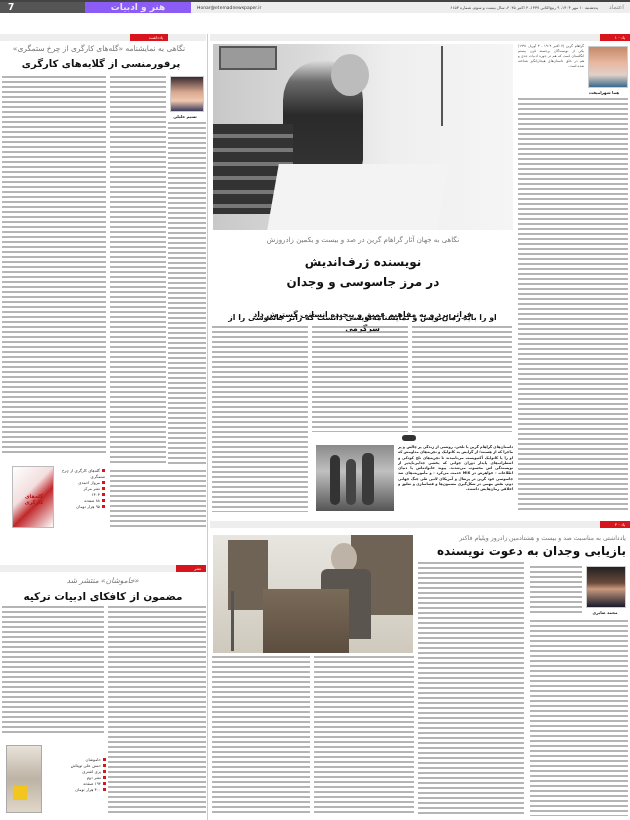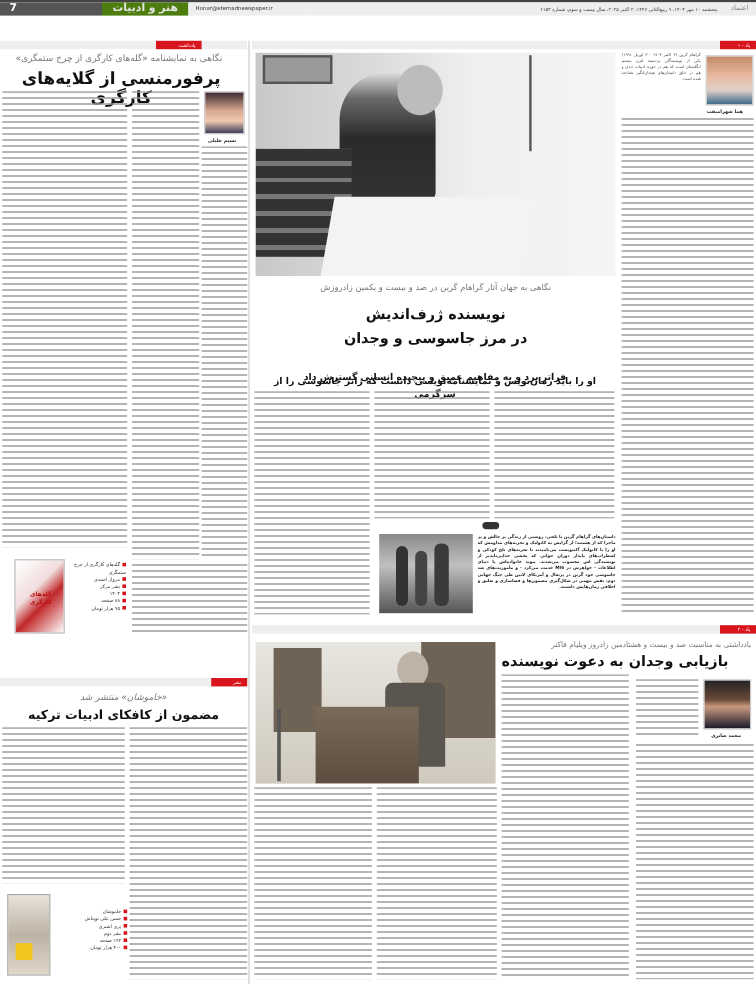--- a/index.html
+++ b/index.html
@@ -1,21 +1,21 @@
 <!DOCTYPE html>
 <html><head>
 <meta charset="utf-8">
 <style>
   * { box-sizing: border-box; margin: 0; padding: 0; }
   body { width: 630px; height: 820px; background: #ffffff; font-family: "DejaVu Sans", sans-serif; overflow: hidden; position: relative; color: #222; }
   .abs { position: absolute; }
   
   .hdr { left: 0; top: 0; width: 630px; height: 13px; border-top: 2px solid #444; display: flex; }
   .hdr-pgnum { width: 85px; height: 11px; background: #555; color: #fff; font-size: 9px; font-weight: bold; padding-left: 8px; line-height: 11px; }
-  .hdr-section { width: 72px; height: 11px; background: #4d7c0f; color: #e5e5e5; font-size: 9px; font-weight: bold; text-align: center; line-height: 11px; direction: rtl; }
+  .hdr-section { width: 106px; height: 11px; background: #8b5cf6; color: #e5e5e5; font-size: 9px; font-weight: bold; text-align: center; line-height: 11px; direction: rtl; }
   .hdr-email { width: 100px; font-size: 4.5px; line-height: 11px; padding-left: 6px; color: #333; background: #eee; }
   .hdr-date { flex: 1; font-size: 4px; line-height: 11px; text-align: right; padding-right: 32px; color: #444; background: #eee; direction: rtl; }
   .hdr-logo { position: absolute; right: 6px; top: 1px; font-size: 6px; color: #888; }
   .tagbar { height: 7px; background: #eee; }
   .tag { background: #d8141c; color: #fff; font-size: 4px; line-height: 7px; padding: 0 5px; direction: rtl; }
   .col { direction: rtl; text-align: justify; font-size: 3.4px; line-height: 5px; color: #444; overflow: hidden; }
   .fake-text { background: repeating-linear-gradient(180deg, #9c9c9c 0px, #9c9c9c 1.6px, transparent 1.6px, transparent 5px); opacity: .75; }
   .photo { background: #888; overflow: hidden; }
   .kicker { direction: rtl; text-align: center; color: #777; }
   .headline { direction: rtl; text-align: center; color: #111; font-weight: bold; }
@@ -40,21 +40,21 @@
 <div class="abs tagbar" style="left:0;top:34px;width:206px;">
   <span class="abs tag" style="left:130px;top:0;width:38px;">یادداشت</span>
 </div>
 <div class="abs tagbar" style="left:210px;top:34px;width:420px;">
   <span class="abs tag" style="right:0;top:0;width:30px;">یاد - ۱</span>
 </div>
 
 <div class="abs divider" style="left:207px;top:34px;width:1px;height:786px;"></div>
 
 <div class="abs kicker" style="left:0;top:44px;width:198px;font-size:7.5px;">نگاهی به نمایشنامه «گله‌های کارگری از چرخ ستمگری»</div>
-<div class="abs headline" style="left:0;top:58px;width:202px;font-size:14px;">پرفورمنسی از گلایه‌های کارگری</div>
+<div class="abs headline" style="left:0;top:58px;width:202px;font-size:10px;">پرفورمنسی از گلایه‌های کارگری</div>
 
 <div class="abs avatar" style="left:170px;top:76px;width:34px;height:36px;background:linear-gradient(180deg,#3a2a30 0%,#d8a890 45%,#f0c8b0 70%,#3a3a5a 100%);"></div>
 <div class="abs author" style="left:165px;top:114px;width:40px;text-align:center;">نسیم خلیلی</div>
 
 <div class="abs col fake-text" style="left:110px;top:76px;width:56px;height:390px;"></div>
 <div class="abs col fake-text" style="left:168px;top:122px;width:38px;height:344px;"></div>
 <div class="abs col fake-text" style="left:2px;top:76px;width:104px;height:380px;"></div>
 
 <div class="abs" style="left:12px;top:466px;width:42px;height:62px;background:linear-gradient(135deg,#fff 0%,#f2dede 40%,#c0282a 60%,#fff 100%);border:1px solid #bbb;">
   <div style="position:absolute;top:26px;left:3px;width:36px;font-size:5px;font-weight:bold;color:#b11;text-align:center;direction:rtl;">گله‌های کارگری</div>
@@ -126,20 +126,20 @@
 </div>
 <div class="abs photo" style="left:213px;top:535px;width:200px;height:118px;background:linear-gradient(180deg,#e8e6e0 0%,#cfc9bd 100%);">
   <div style="position:absolute;left:15px;top:5px;width:40px;height:70px;background:#6e6355;"></div>
   <div style="position:absolute;left:138px;top:0;width:62px;height:80px;background:#6e6355;"></div>
   <div style="position:absolute;left:118px;top:8px;width:26px;height:30px;border-radius:50%;background:#bdb3a6;"></div>
   <div style="position:absolute;left:108px;top:34px;width:50px;height:70px;background:#5a554e;border-radius:6px 6px 0 0;"></div>
   <div style="position:absolute;left:50px;top:54px;width:86px;height:64px;background:linear-gradient(180deg,#7a6a58,#5c4e40);"></div>
   <div style="position:absolute;left:18px;top:56px;width:3px;height:60px;background:#555;"></div>
 </div>
 <div class="abs kicker" style="left:418px;top:534px;width:210px;font-size:6.2px;text-align:right;padding-right:2px;">یادداشتی به مناسبت صد و بیست و هشتادمین زادروز ویلیام فاکنر</div>
-<div class="abs headline" style="left:418px;top:544px;width:210px;font-size:12px;text-align:left;padding-right:2px;">بازیابی وجدان به دعوت نویسنده</div>
+<div class="abs headline" style="left:418px;top:544px;width:210px;font-size:12px;text-align:right;padding-right:2px;">بازیابی وجدان به دعوت نویسنده</div>
 <div class="abs avatar" style="left:586px;top:566px;width:40px;height:42px;background:linear-gradient(180deg,#222 0%,#6a4a3a 40%,#c89a80 55%,#1a1a2a 100%);"></div>
 <div class="abs author" style="left:582px;top:610px;width:46px;text-align:center;">محمد صابری</div>
 <div class="abs col fake-text" style="left:530px;top:566px;width:52px;height:48px;"></div>
 <div class="abs col fake-text" style="left:530px;top:620px;width:98px;height:196px;"></div>
 <div class="abs col fake-text" style="left:418px;top:562px;width:106px;height:254px;"></div>
 <div class="abs col fake-text" style="left:314px;top:656px;width:100px;height:160px;"></div>
 <div class="abs col fake-text" style="left:212px;top:656px;width:98px;height:160px;"></div>
 
 </body></html>

